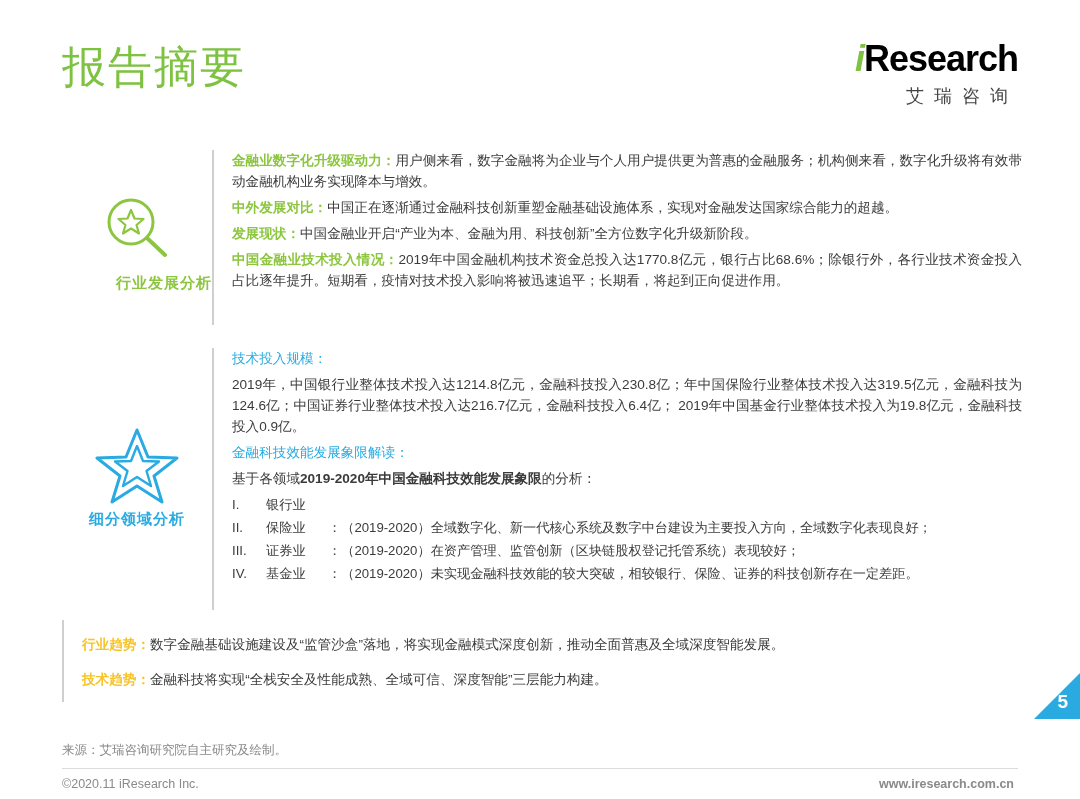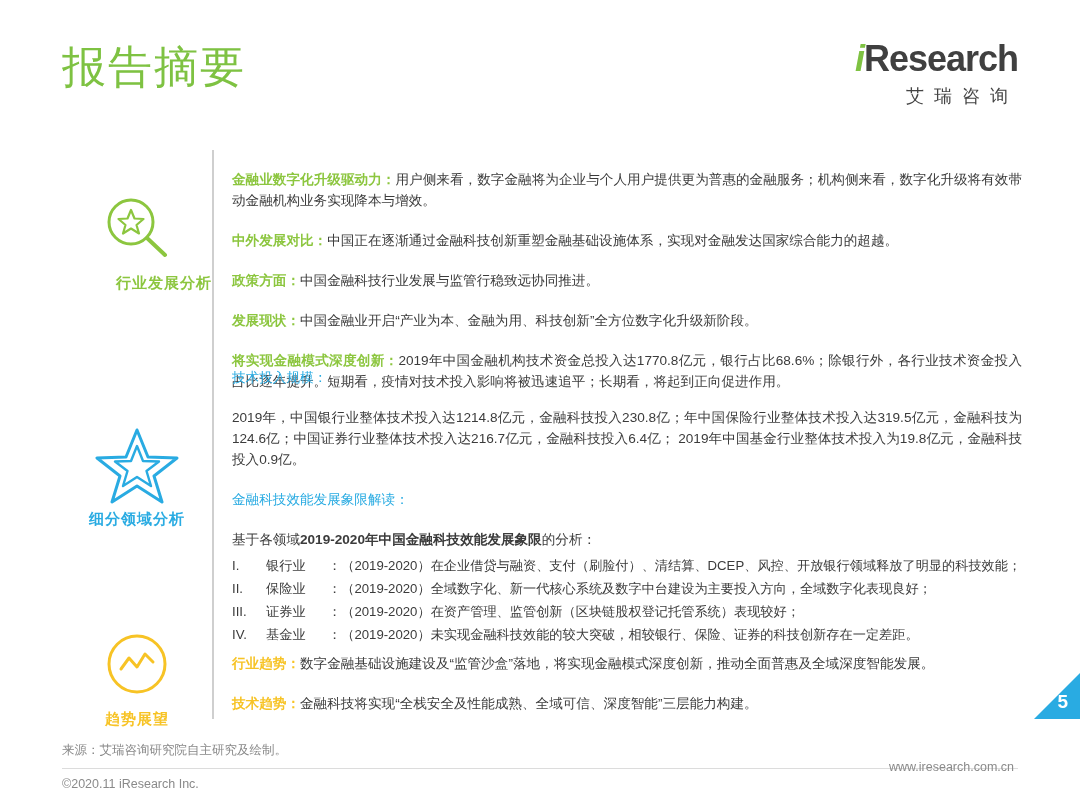--- a/index.html
+++ b/index.html
@@ -42,21 +42,21 @@
     letter-spacing: -1px;
     line-height: 38px;
     white-space: nowrap;
   }
   .logo-i {
     color: #7ec242;
     font-style: italic;
     font-weight: bold;
   }
   .logo-research {
-    color: #404040;
+    color: #000000;
     font-weight: bold;
     text-align: right;
   }
   .logo-sub {
     margin-top: 6px;
     font-size: 18px;
     color: #444;
     letter-spacing: 10px;
     padding-left: 8px;
   }
@@ -87,21 +87,20 @@
   .body-col {
     border-left: 2px solid #cfcfcf;
     padding-left: 18px;
     box-sizing: border-box;
   }
   .para {
     font-size: 13.6px;
     line-height: 21px;
     margin-bottom: 5px;
     text-align: justify;
-    margin-top: 19px;
   }
   .lead-green { color: #8cc63f; font-weight: bold; }
   .lead-blue  { color: #29abe2; font-weight: normal; }
   .bold { font-weight: bold; }
 
   .list-row {
     display: flex;
     font-size: 13.2px;
     line-height: 21px;
     margin-bottom: 2px;
@@ -150,23 +149,24 @@
   .footer-left {
     position: absolute;
     left: 62px;
     top: 777px;
     font-size: 12.5px;
     color: #8a8a8a;
   }
   .footer-right {
     position: absolute;
     right: 66px;
-    top: 760px;
+    top: 777px;
     font-size: 12.5px;
     color: #8a8a8a;
+    font-weight: bold;
   }
   .page-corner {
     position: absolute;
     right: 0;
     bottom: 0;
     width: 46px;
     height: 46px;
     background: #29abe2;
     clip-path: polygon(100% 0, 100% 100%, 0 100%);
   }
@@ -205,27 +205,24 @@
       <div class="icon-label green-text">行业发展分析</div>
     </div>
     <div class="body-col">
       <div class="para">
         <span class="lead-green">金融业数字化升级驱动力：</span><span>用户侧来看，数字金融将为企业与个人用户提供更为普惠的金融服务；机构侧来看，数字化升级将有效带动金融机构业务实现降本与增效。</span>
       </div>
       <div class="para">
         <span class="lead-green">中外发展对比：</span><span>中国正在逐渐通过金融科技创新重塑金融基础设施体系，实现对金融发达国家综合能力的超越。</span>
       </div>
       <div class="para">
-        <span class="lead-green">政策方面：</span><span>中国金融科技行业发展与监管行稳致远协同推进。</span>
-      </div>
-      <div class="para">
         <span class="lead-green">发展现状：</span><span>中国金融业开启“产业为本、金融为用、科技创新”全方位数字化升级新阶段。</span>
       </div>
       <div class="para">
-        <span class="lead-green">将实现金融模式深度创新：</span><span>2019年中国金融机构技术资金总投入达1770.8亿元，银行占比68.6%；除银行外，各行业技术资金投入占比逐年提升。短期看，疫情对技术投入影响将被迅速追平；长期看，将起到正向促进作用。</span>
+        <span class="lead-green">中国金融业技术投入情况：</span><span>2019年中国金融机构技术资金总投入达1770.8亿元，银行占比68.6%；除银行外，各行业技术资金投入占比逐年提升。短期看，疫情对技术投入影响将被迅速追平；长期看，将起到正向促进作用。</span>
       </div>
     </div>
   </div>
 
   <div class="section" id="sec-segment">
     <div class="icon-col">
       <div class="icon-shape">
         <svg width="86" height="80" viewBox="0 0 86 80" fill="none" xmlns="http://www.w3.org/2000/svg">
           <path d="M43 6 L54 33 L83 34 L60 52 L68 78 L43 62 L18 78 L26 52 L3 34 L32 33 Z" stroke="#29abe2" stroke-width="3" fill="none" stroke-linejoin="round"></path>
           <path d="M43 22 L49 37 L65 37.5 L52.5 47 L57 62 L43 53 L29 62 L33.5 47 L21 37.5 L37 37 Z" stroke="#29abe2" stroke-width="2.4" fill="none" stroke-linejoin="round"></path>
@@ -243,50 +240,40 @@
       <div class="para">
         <span class="lead-blue">金融科技效能发展象限解读：</span>
       </div>
       <div class="para">
         <span>基于各领域</span><span class="bold">2019-2020年中国金融科技效能发展象限</span><span>的分析：</span>
       </div>
 
       <div class="list-row">
         <span class="list-num">I.</span>
         <span class="list-key">银行业</span>
-        <span>：（2019-2020）在企业借贷与融资、支付（刷脸付）、清结算、DCEP、风控、开放银行领域释放了明显的科技效能；</span>
       </div>
       <div class="list-row">
         <span class="list-num">II.</span>
         <span class="list-key">保险业</span>
         <span>：（2019-2020）全域数字化、新一代核心系统及数字中台建设为主要投入方向，全域数字化表现良好；</span>
       </div>
       <div class="list-row">
         <span class="list-num">III.</span>
         <span class="list-key">证券业</span>
         <span>：（2019-2020）在资产管理、监管创新（区块链股权登记托管系统）表现较好；</span>
       </div>
       <div class="list-row">
         <span class="list-num">IV.</span>
         <span class="list-key">基金业</span>
         <span>：（2019-2020）未实现金融科技效能的较大突破，相较银行、保险、证券的科技创新存在一定差距。</span>
       </div>
     </div>
   </div>
 
   <div class="section" id="sec-trend">
-    <div class="icon-col">
-      <div class="icon-shape">
-        <svg width="72" height="72" viewBox="0 0 72 72" fill="none" xmlns="http://www.w3.org/2000/svg">
-          <circle cx="36" cy="36" r="28" stroke="#f7c325" stroke-width="3"></circle>
-          <polyline points="20,41 28,30 36,39 44,26 52,34" stroke="#f7c325" stroke-width="3" fill="none" stroke-linecap="round" stroke-linejoin="round"></polyline>
-        </svg>
-      </div>
-      <div class="icon-label" style="color:#f7c325">趋势展望</div>
-    </div>
     <div class="body-col">
       <div class="para" style="margin-bottom:14px">
         <span class="lead-green" style="color:#f7c325">行业趋势：</span><span>数字金融基础设施建设及“监管沙盒”落地，将实现金融模式深度创新，推动全面普惠及全域深度智能发展。</span>
       </div>
       <div class="para">
         <span class="lead-green" style="color:#f7c325">技术趋势：</span><span>金融科技将实现“全栈安全及性能成熟、全域可信、深度智能”三层能力构建。</span>
       </div>
     </div>
   </div>
 

